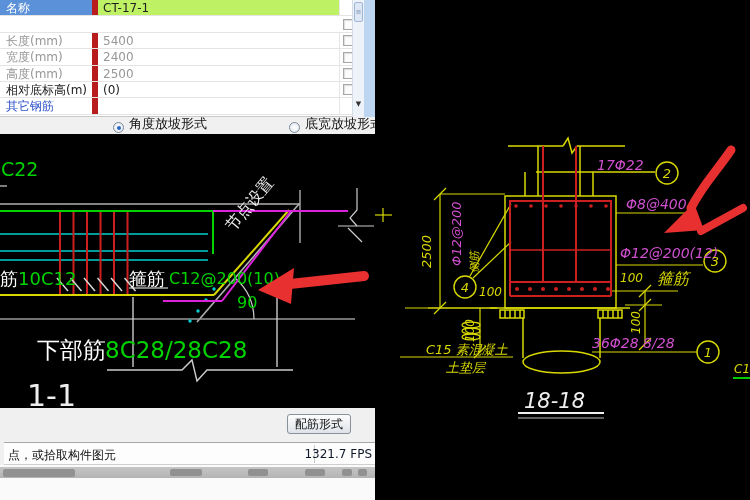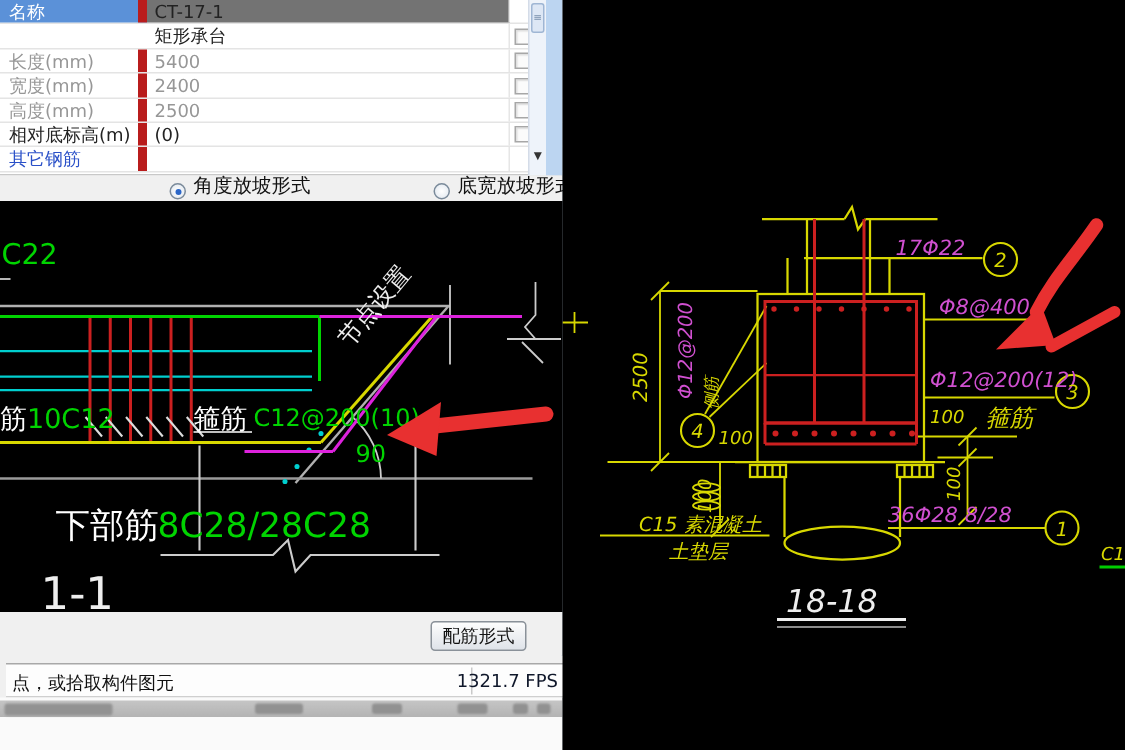--- a/index.html
+++ b/index.html
@@ -8,21 +8,21 @@
 
   
   #left-panel { position:absolute; left:0; top:0; width:375px; height:500px; background:#f0f0f0; border-right:1px solid #b5cae0; }
 
   
   #prop-grid { position:absolute; left:0; top:0; width:375px; height:117px; background:#fff; border-bottom:1px solid #c8c8c8; }
   .prop-row { position:relative; height:16.4px; border-bottom:1px solid #e4e4e4; font-size:12px; line-height:16px; }
   .prop-label { position:absolute; left:0; top:0; width:98px; height:100%; padding-left:6px; color:#222; border-right:6px solid #b91c1c; overflow:hidden; white-space:nowrap; }
   .prop-value { position:absolute; left:98px; top:0; width:242px; height:100%; padding-left:5px; color:#222; border-right:1px solid #e6e6e6; overflow:hidden; white-space:nowrap; }
   .prop-row.selected .prop-label { background:#5b91d8; color:#fff; }
-  .prop-row.selected .prop-value { background:#737373; }
+  .prop-row.selected .prop-value { background:#bef264; }
   .prop-row.dim .prop-label, .prop-row.dim .prop-value { color:#979797; }
   .prop-row.link .prop-label { color:#2a50c8; }
   .prop-check { position:absolute; left:343px; top:2.5px; width:11px; height:11px; border:1px solid #a7a7a7; background:#fbfbfb; box-shadow:inset 1px 1px 1px #ddd; }
   #prop-scrollbar { position:absolute; left:352px; top:0; width:12px; height:117px; background:#eef3fa; border-left:1px solid #d4dce8; }
   #prop-scroll-thumb { position:absolute; left:1px; top:2px; width:9px; height:20px; background:#dde7f5; border:1px solid #9fb6d4; border-radius:2px; font-size:7px; color:#7a90ad; text-align:center; line-height:18px; }
   #prop-scroll-down { position:absolute; left:1px; top:98px; width:9px; height:12px; color:#333; font-size:7px; text-align:center; line-height:12px; }
   #prop-bluestrip { position:absolute; left:364px; top:0; width:11px; height:117px; background:#bcd5f1; }
 
   
   #slope-row { position:absolute; left:0; top:117px; width:375px; height:17px; background:#f0f0f0; font-size:13px; color:#111; }
@@ -59,21 +59,20 @@
 <div id="screen">
 
   <div id="left-panel">
 
     <div id="prop-grid">
       <div class="prop-row selected">
         <div class="prop-label">名称</div>
         <div class="prop-value">CT-17-1</div>
       </div>
       <div class="prop-row">
-        <div class="prop-value">矩形承台</div>
         <div class="prop-check"></div>
       </div>
       <div class="prop-row dim">
         <div class="prop-label">长度(mm)</div>
         <div class="prop-value">5400</div>
         <div class="prop-check"></div>
       </div>
       <div class="prop-row dim">
         <div class="prop-label">宽度(mm)</div>
         <div class="prop-value">2400</div>

